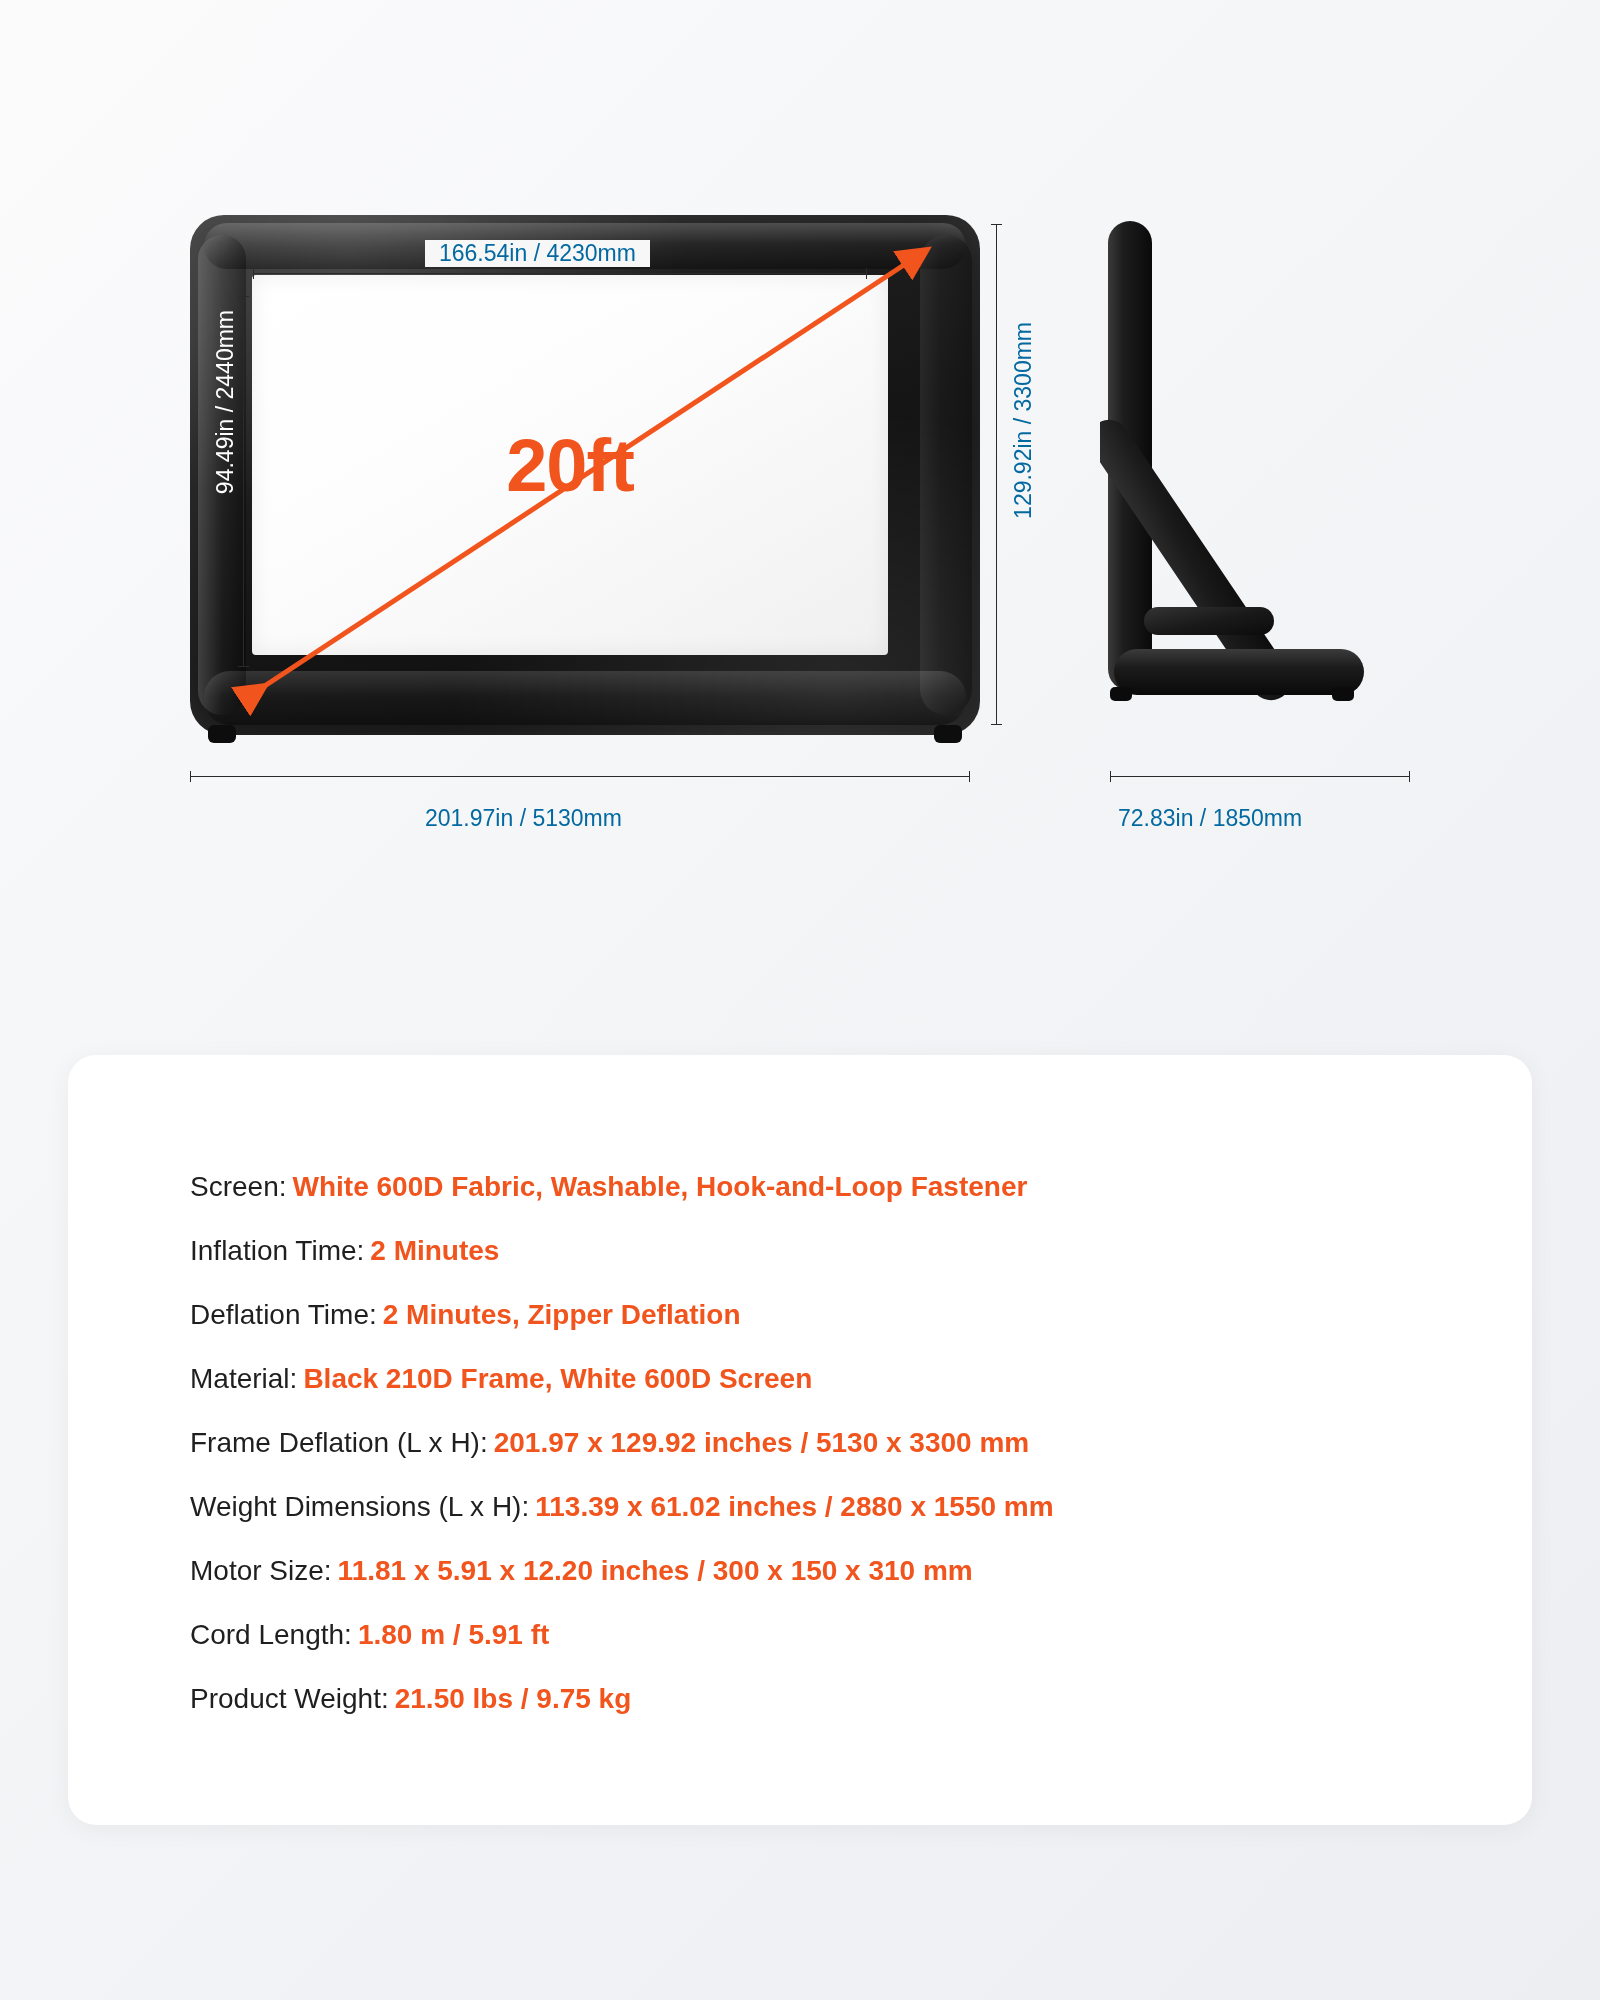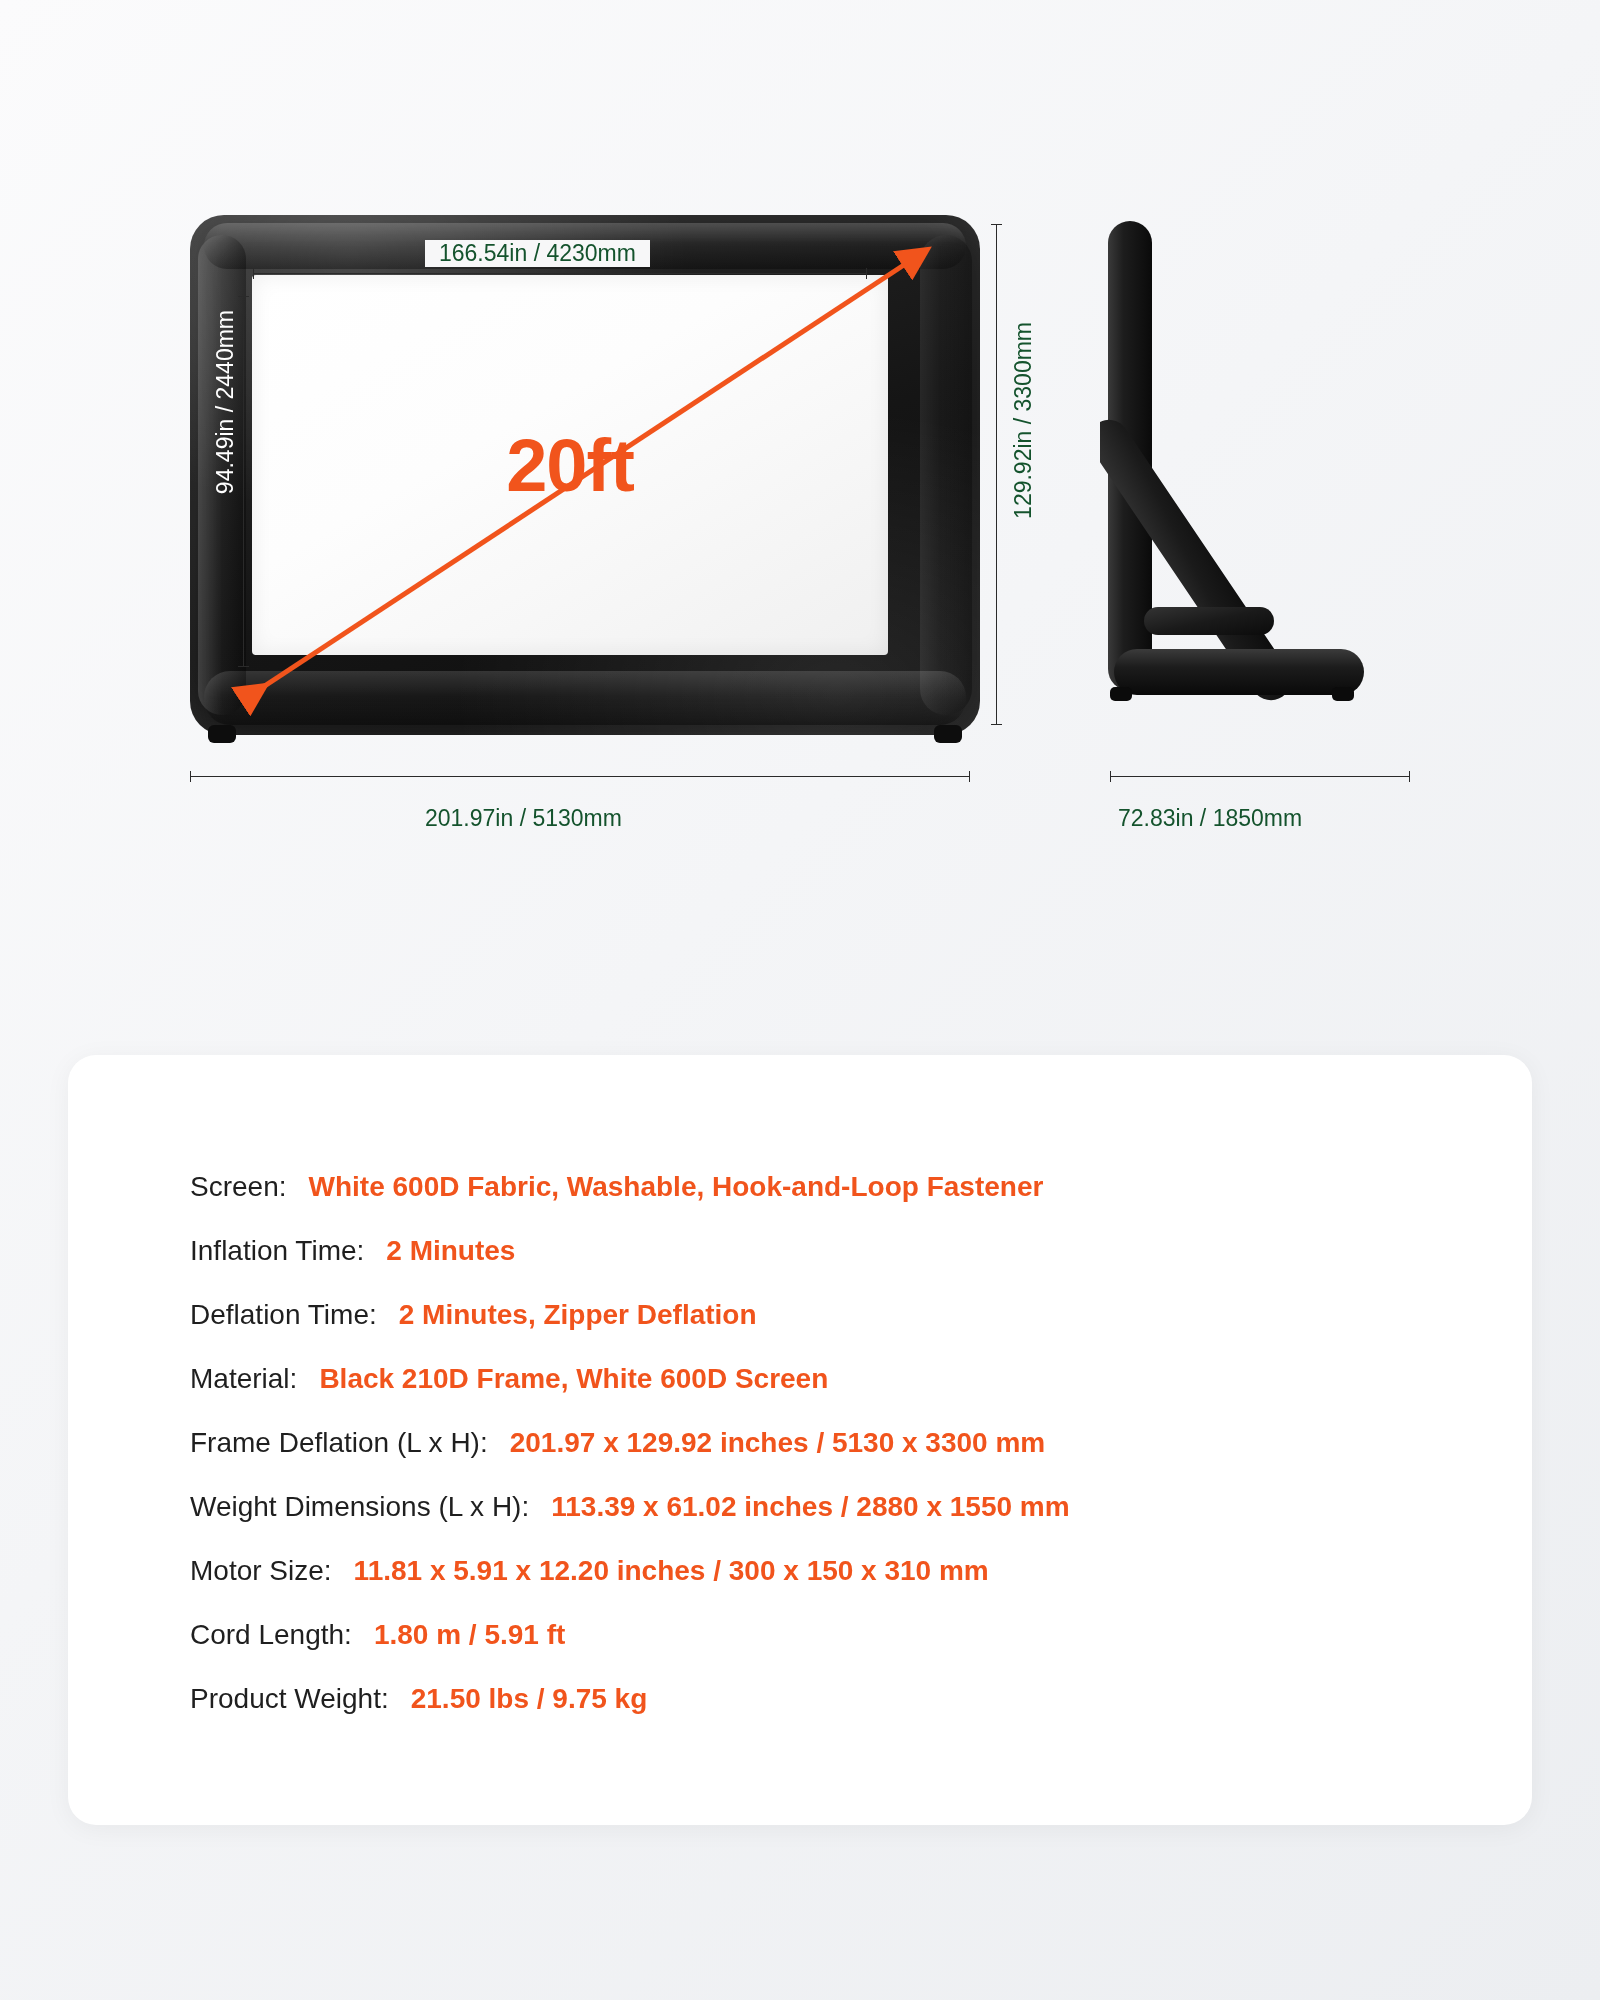--- a/index.html
+++ b/index.html
@@ -109,21 +109,21 @@
     width: 790px;
     height: 520px;
     overflow: visible;
     pointer-events: none;
   }
 
   
   .dim-label {
     position: absolute;
     font-size: 23px;
-    color: #14532d;
+    color: #0369a1;
     white-space: nowrap;
   }
   .dim-line {
     position: absolute;
     background: #2a2a2a;
   }
   .dim-line.h { height: 1px; }
   .dim-line.v { width: 1px; }
   .tick {
     position: absolute;
@@ -159,21 +159,21 @@
     box-shadow: 0 4px 26px rgba(0,0,0,0.05);
     padding: 100px 0 0 122px;
   }
   .spec-row {
     font-size: 28px;
     line-height: 64px;
     color: #1f1f1f;
     white-space: nowrap;
   }
   .spec-key { font-weight: normal; }
-  .spec-val { color: #f1541c; font-weight: bold; margin-left: 22px; }
+  .spec-val { color: #f1541c; font-weight: bold; margin-left: 6px; }
 </style>
 </head>
 <body>
 
 <div class="diagram">
 
   <div class="front-view">
 
     <div class="frame-outer">
       <div class="frame-bar top"></div>

